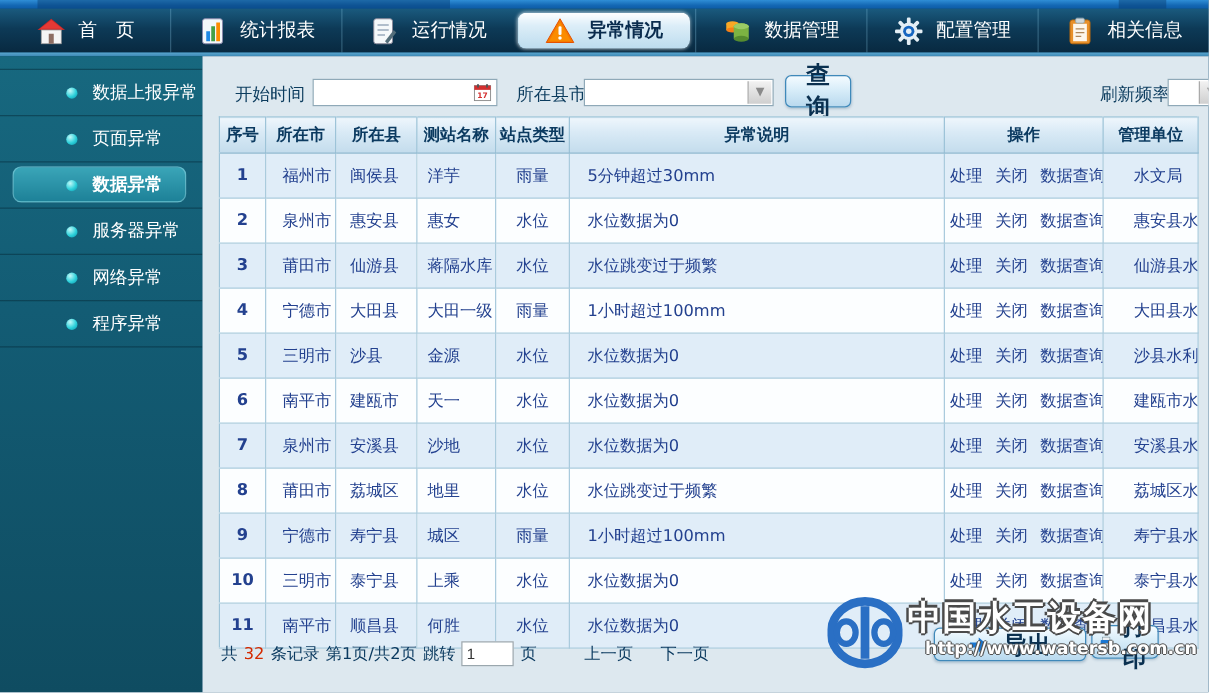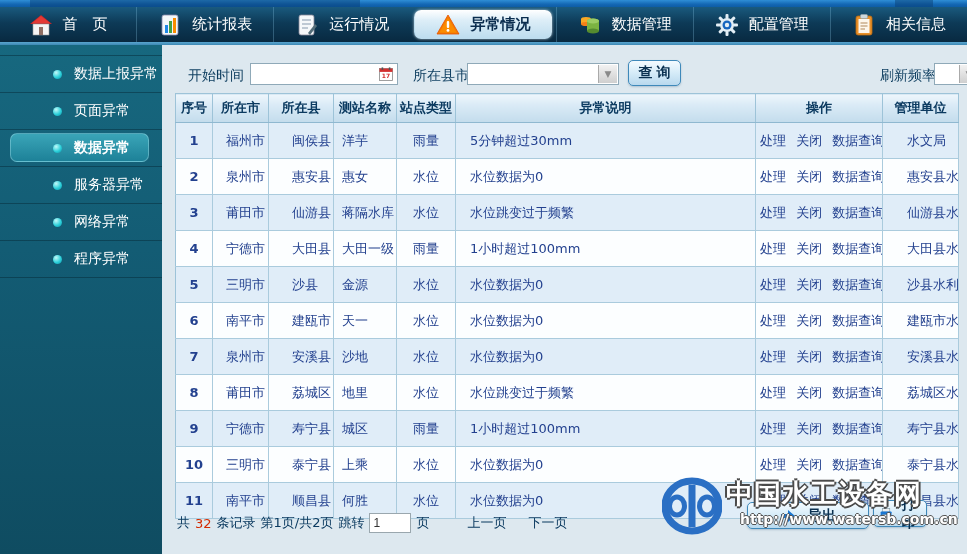--- a/index.html
+++ b/index.html
@@ -52,38 +52,38 @@
   
   .flabel{position:absolute;font-size:14px;color:#0c3c5e;}
   .textbox{position:absolute;background:#fff;border:1px solid #8fa9b8;height:20px;
     display:flex;align-items:center;justify-content:flex-end;padding-right:4px;}
   .selectbox{position:absolute;background:#fff;border:1px solid #8fa9b8;height:20px;}
   .sel-btn{position:absolute;right:1px;top:1px;bottom:1px;width:18px;
     background:linear-gradient(180deg,#f2f2f2,#cfcfcf);border-left:1px solid #aaa;
     display:flex;align-items:center;justify-content:center;font-size:9px;color:#8a8a8a;}
   .btn{position:absolute;border:1px solid #3f89ba;border-radius:5px;cursor:pointer;
     background:linear-gradient(180deg,#f4fbff 0%,#d8edf9 45%,#b9d9ee 100%);
-    color:#0a3050;font-size:14px;font-weight:bold;
+    color:#0a3050;font-size:19px;font-weight:bold;
     display:flex;align-items:center;justify-content:center;gap:5px;
     box-shadow:0 1px 2px rgba(30,80,120,.25);}
 
   
   table.grid{position:absolute;left:13px;top:48px;width:783px;border-collapse:collapse;
     table-layout:fixed;background:#fff;border:1px solid #9dc3d8;}
   table.grid th{height:26px;font-size:13px;font-weight:bold;color:#0b3a60;
     background:linear-gradient(180deg,#eef6fc 0%,#d9eaf6 40%,#c3dcec 100%);
     border-right:1px solid #9dc3d8;border-bottom:1px solid #8fb8d0;}
   table.grid td{height:33px;font-size:13px;color:#23418f;
     border-right:1px solid #aacbdd;border-bottom:1px solid #aacbdd;
     white-space:nowrap;overflow:hidden;}
   table.grid tr:nth-child(odd) td{background:#e0edf8;}
   table.grid tr:nth-child(even) td{background:#fcfeff;}
   td.c-no{color:#0c6d6d;font-weight:bold;text-align:center;}
   td.c-city{padding-left:13px;}
-  td.c-county{padding-left:23px;margin-top:39px;}
+  td.c-county{padding-left:11px;margin-top:39px;}
   td.c-station{padding-left:8px;}
   td.c-type{text-align:center;}
   td.c-desc{padding-left:14px;}
   td.c-ops{text-align:center;}
   td.c-unit{padding-left:24px;}
   a.op{color:#23418f;text-decoration:none;cursor:pointer;margin:0 3px;}
 
   
   .pagination{position:absolute;left:15px;top:468px;font-size:13px;color:#0b3a60;
     display:flex;align-items:center;gap:5px;}

